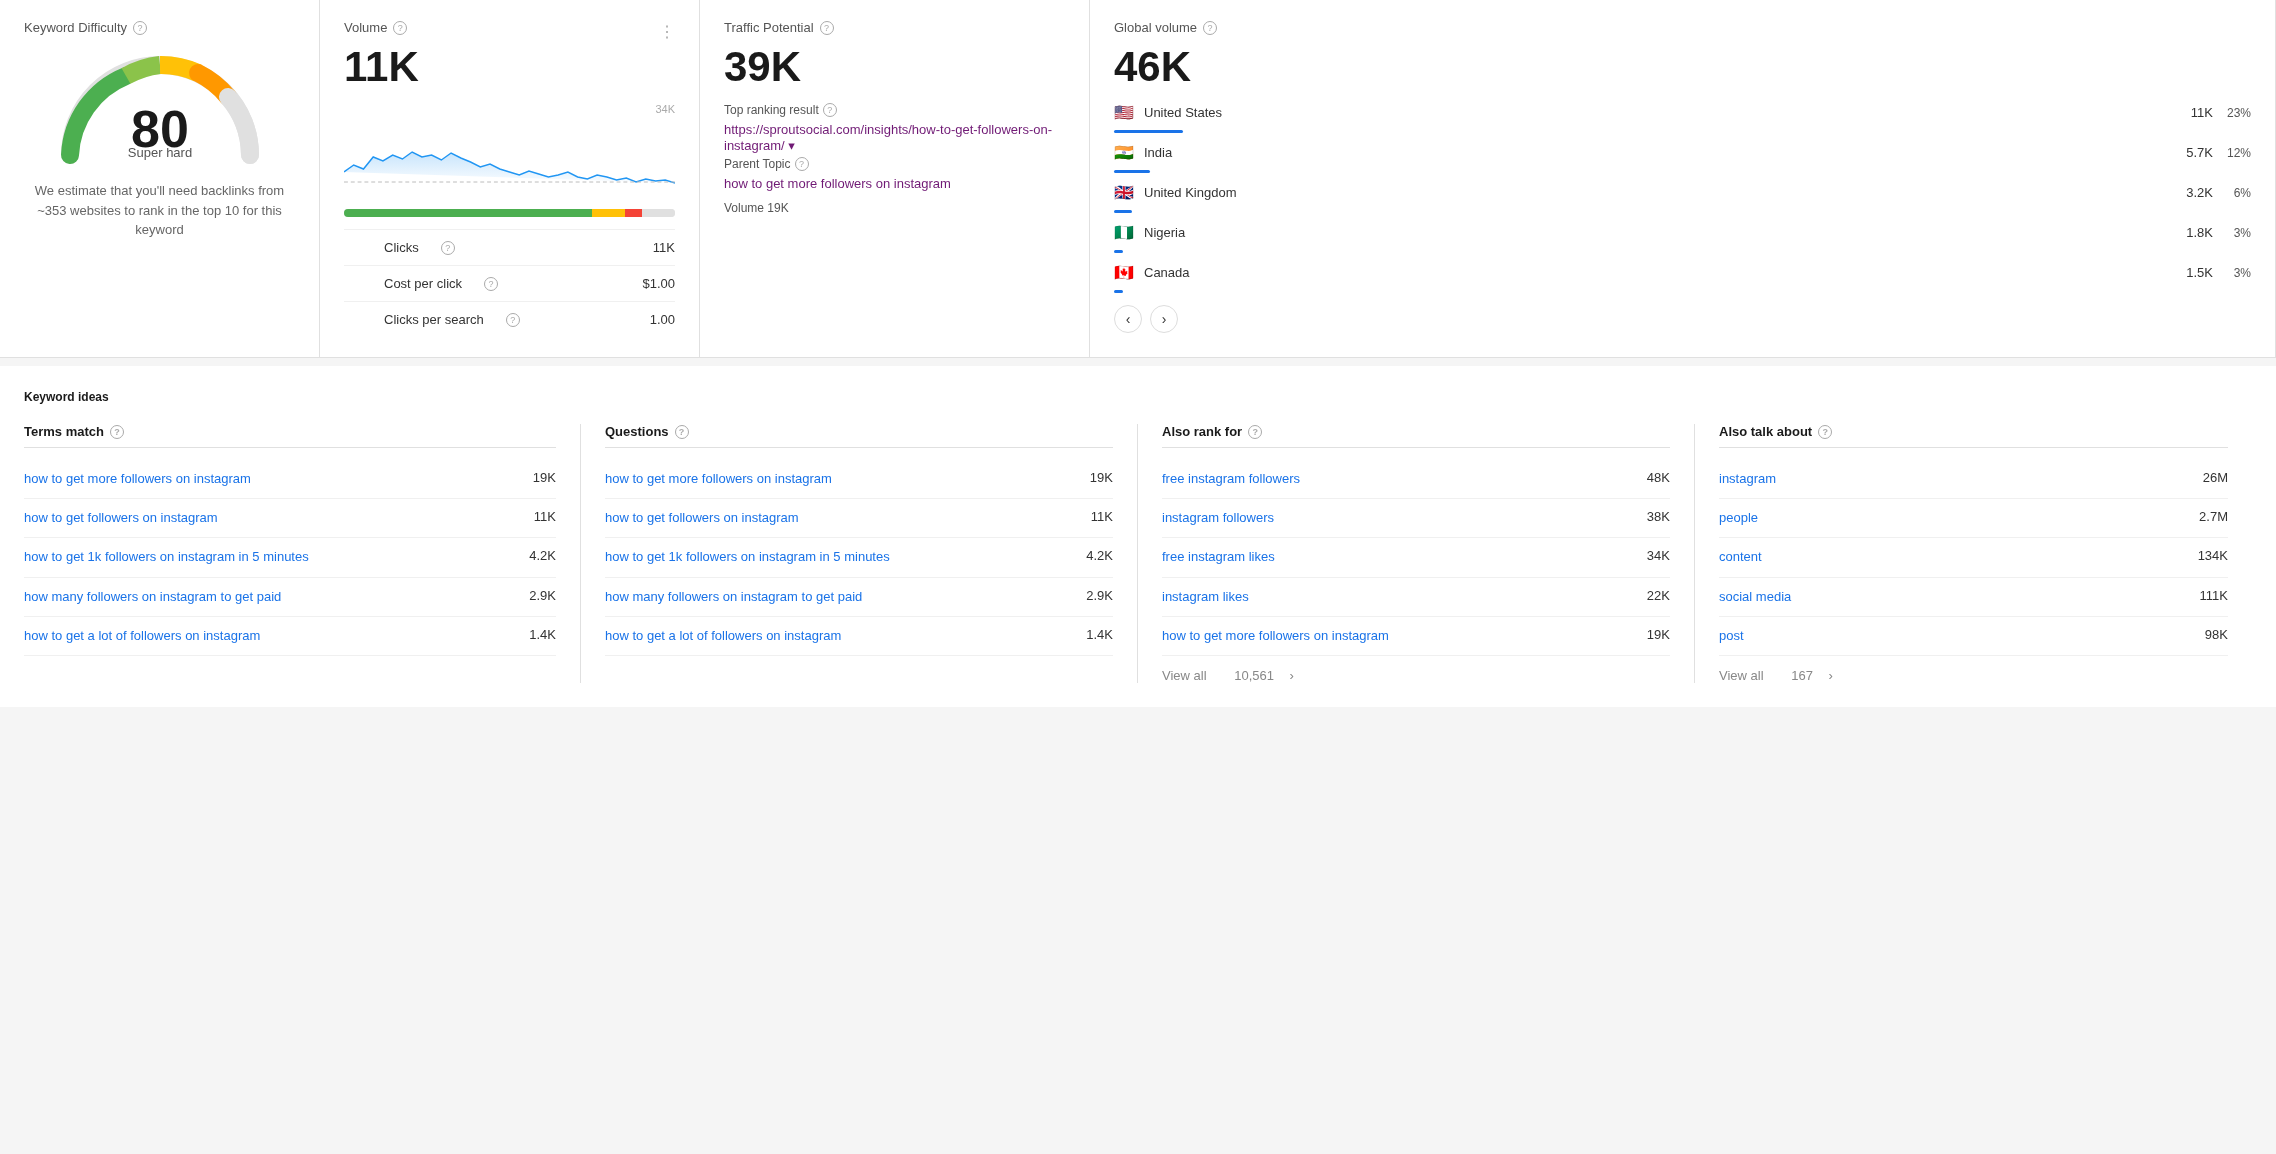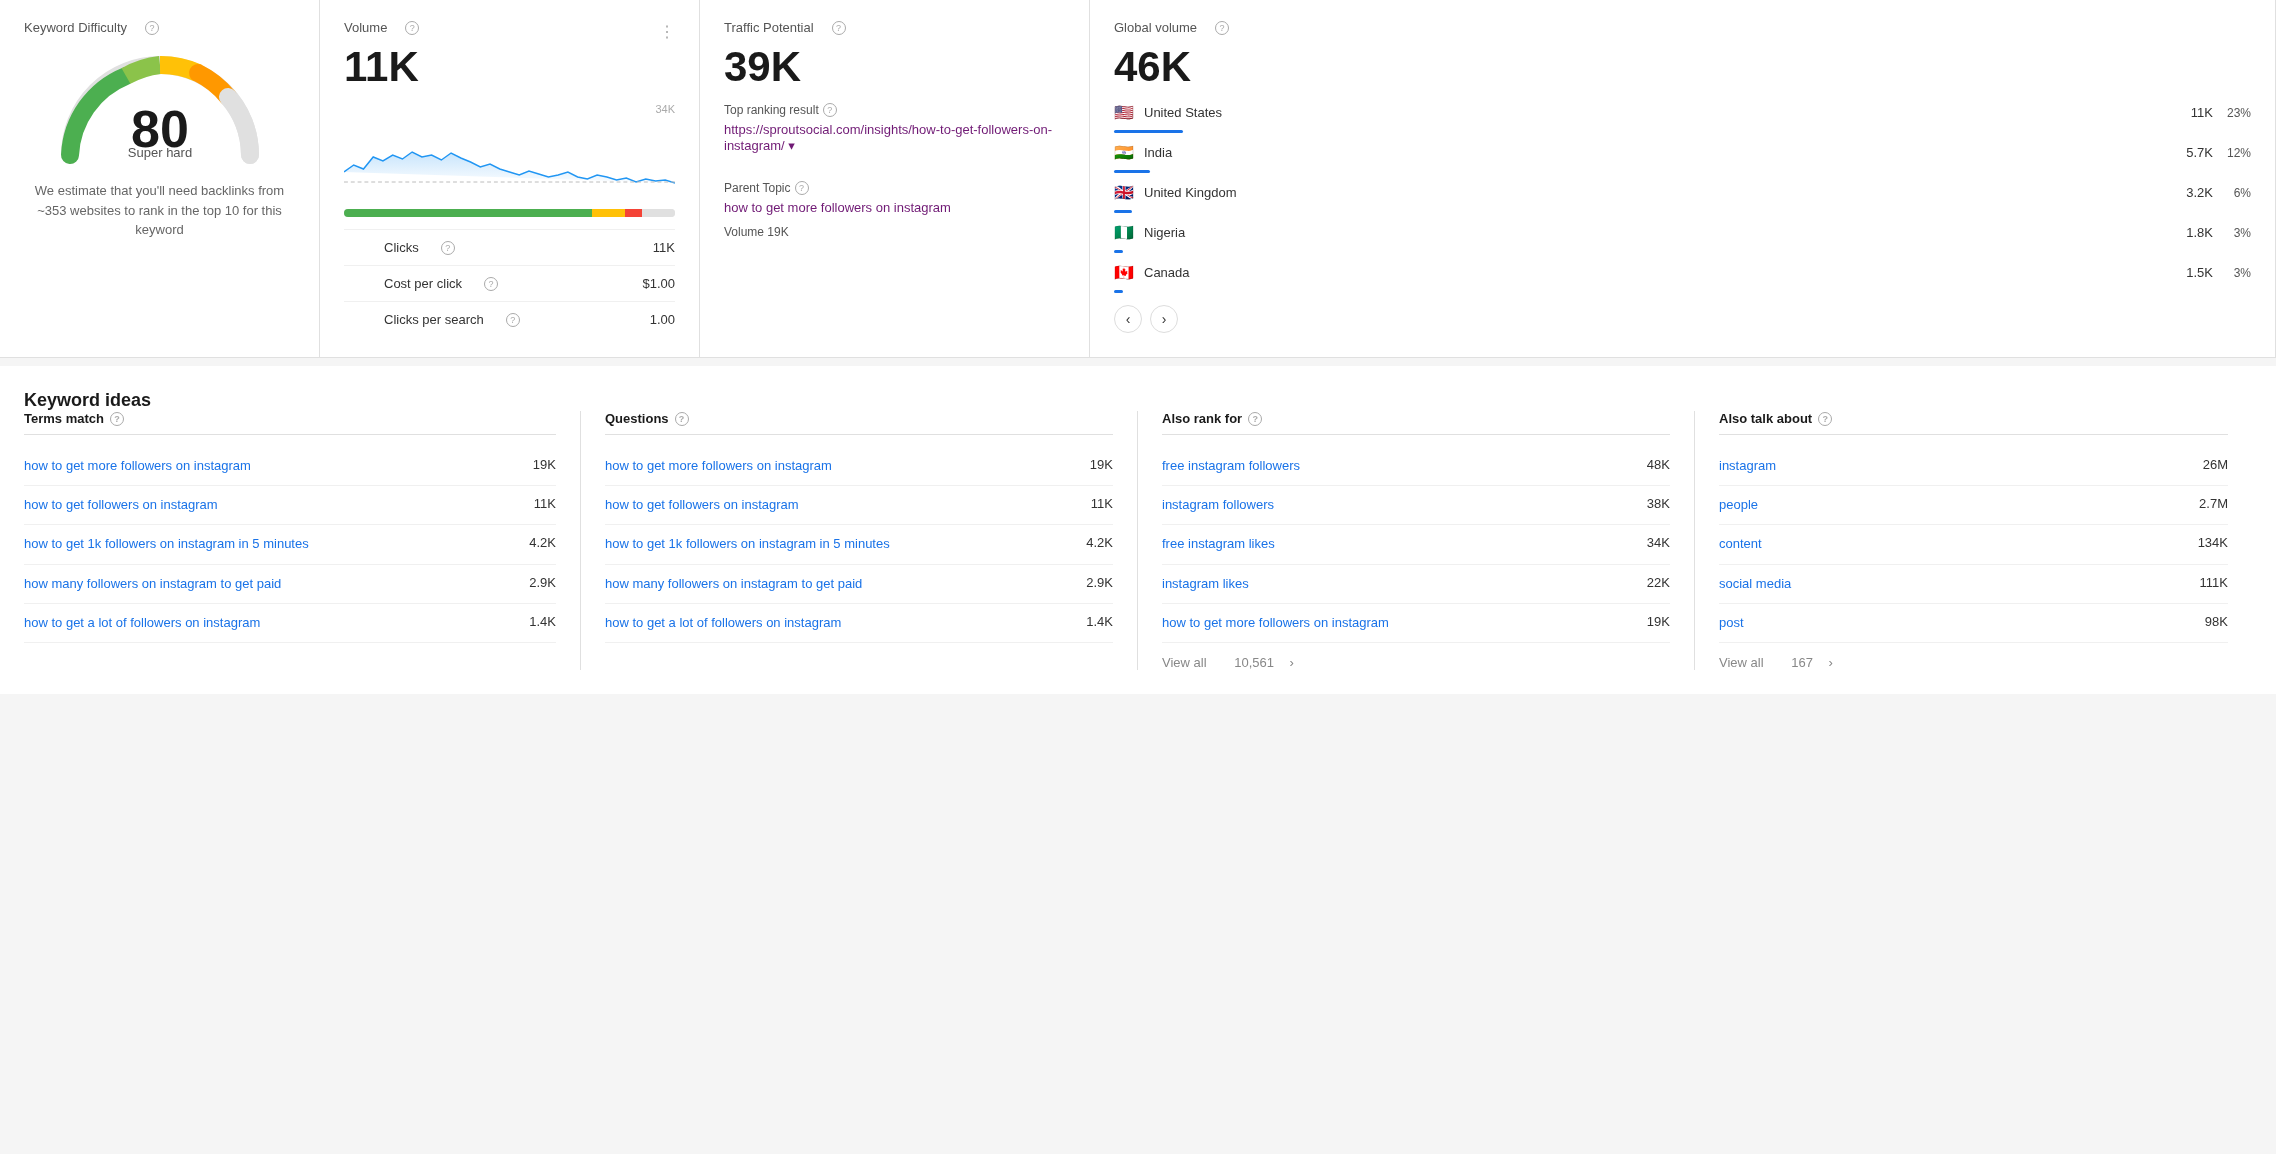--- a/index.html
+++ b/index.html
@@ -17,21 +17,21 @@
     }
 
     .panel-kd { flex: 0 0 320px; }
     .panel-volume { flex: 0 0 380px; }
     .panel-traffic { flex: 0 0 390px; }
     .panel-global { flex: 1; }
 
     .panel-header {
       display: flex;
       align-items: center;
-      gap: 18px;
+      gap: 6px;
       font-size: 13px;
       color: #555;
       margin-bottom: 8px;
       font-weight: 500;
     }
 
     .help-icon {
       width: 14px; height: 14px;
       border: 1px solid #aaa;
       border-radius: 50%;
@@ -155,21 +155,21 @@
     .blue-link {
       color: #701a75;
       text-decoration: none;
       font-size: 13px;
       cursor: pointer;
     }
 
     .parent-topic-label {
       font-size: 12px;
       color: #555;
-      margin-top: 28px;
+      margin-top: 4px;
       margin-bottom: 4px;
       display: flex;
       align-items: center;
       gap: 4px;
     }
 
     .volume-small {
       font-size: 12px;
       color: #555;
       margin-top: 8px;
@@ -238,23 +238,24 @@
     }
 
     
     .bottom-section {
       padding: 24px;
       background: #fff;
       margin-top: 8px;
     }
 
     .section-title {
-      font-size: 18px;
+      font-size: 12px;
       font-weight: 600;
       color: #1a1a1a;
+      margin-bottom: 20px;
     }
 
     .keyword-ideas-grid {
       display: grid;
       grid-template-columns: 1fr 1fr 1fr 1fr;
       gap: 0;
     }
 
     .ki-column {
       padding-right: 24px;

